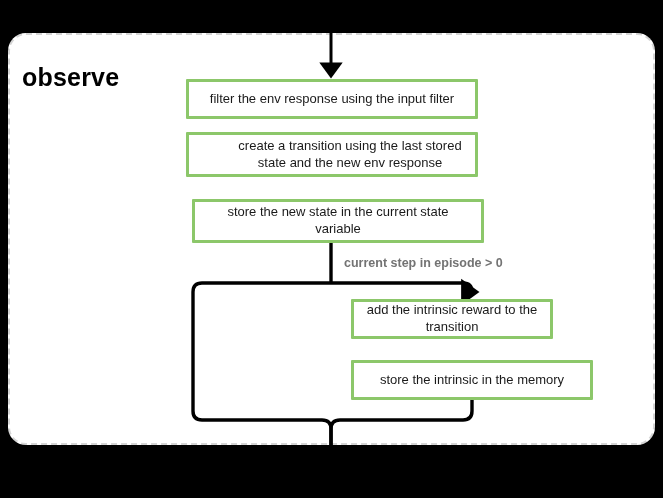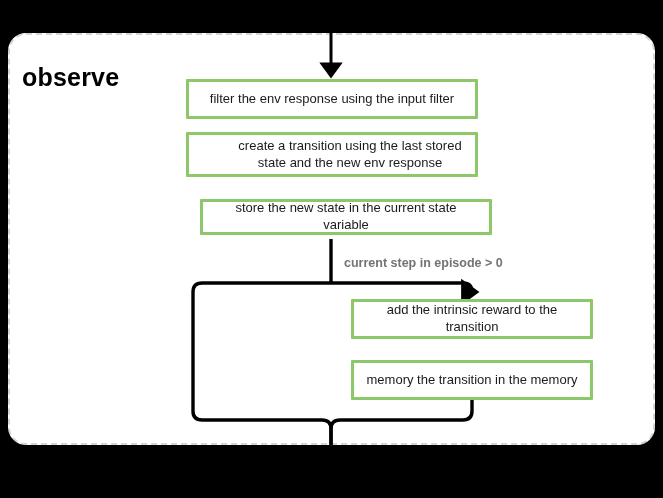--- a/index.html
+++ b/index.html
@@ -97,21 +97,21 @@
 
     <path d="M472,400 L472,411 Q472,420 463,420 L340,420 Q331,420 331,429 L331,446" fill="none" stroke="#000000" stroke-width="3.4" stroke-linecap="butt" stroke-linejoin="round"></path>
   </svg>
 
   <div class="group-title">observe</div>
 
   <div class="node" style="left:186px; top:79px; width:292px; height:40px;">filter the env response using the input filter</div>
 
   <div class="node" style="left:186px; top:132px; width:292px; height:45px;padding-left:48px;">create a transition using the last stored state and the new env response</div>
 
-  <div class="node" style="left:200px; top:199px; width:292px; height:36px;">store the new state in the current state variable</div>
+  <div class="node" style="left:192px; top:199px; width:292px; height:44px;">store the new state in the current state variable</div>
 
-  <div class="node" style="left:351px; top:299px; width:242px; height:40px;">add the intrinsic reward to the transition</div>
+  <div class="node" style="left:351px; top:299px; width:202px; height:40px;">add the intrinsic reward to the transition</div>
 
-  <div class="node" style="left:351px; top:360px; width:242px; height:40px;">memory the transition in the memory</div>
+  <div class="node" style="left:351px; top:360px; width:242px; height:40px;">store the intrinsic in the memory</div>
 
   <div class="edge-label" style="left:344px; top:256px;">current step in episode &gt; 0</div>
 
 </div>
 
 </body></html>

